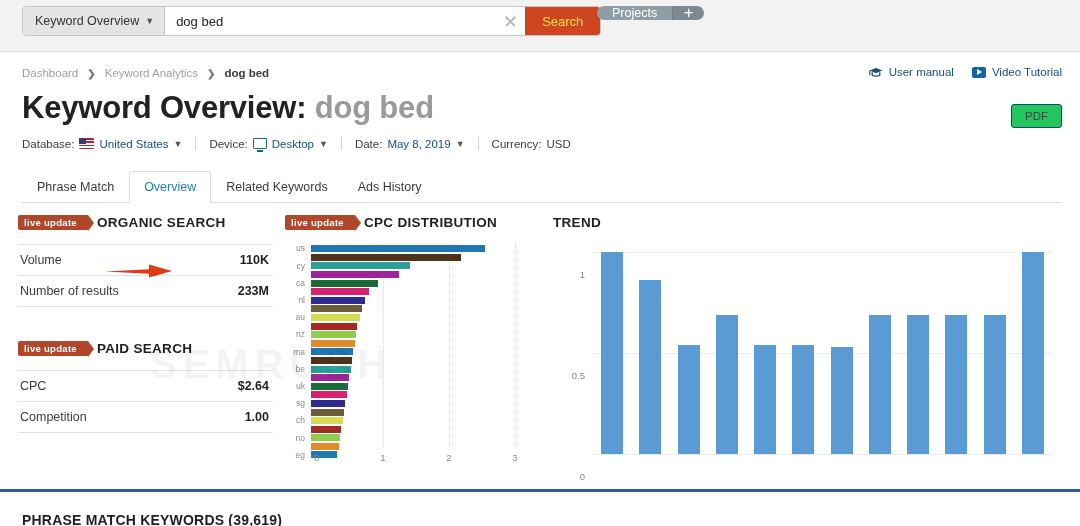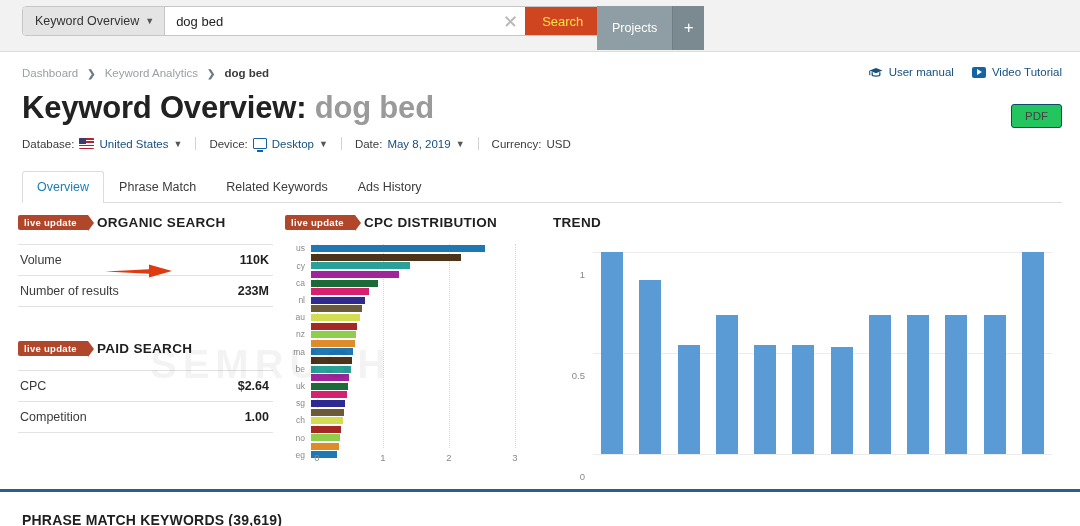--- a/index.html
+++ b/index.html
@@ -47,22 +47,22 @@
     width: 13px; height: 1.5px; background: #666;
   }
   .clear-x:before { transform: rotate(45deg); }
   .clear-x:after { transform: rotate(-45deg); }
   .search-btn {
     background: #cf4520; color: #fde047; border: 0;
     padding: 0 17px; font-size: 13px; cursor: pointer;
     font-family: "Liberation Sans", sans-serif;
   }
   .projects-group {
-    position: absolute; left: 597px; top: 6px; height: 44px;
-    display: flex; border-radius: 0; overflow: hidden;
+    position: absolute; left: 597px; top: 6px; height: 14px;
+    display: flex; border-radius: 8px; overflow: hidden;
   }
   .projects-btn {
     background: #8f9da4; color: #fff; font-size: 12.5px;
     padding: 0 15px; display: flex; align-items: center; cursor: pointer;
   }
   .projects-add {
     background: #7b8a91; color: #fff; font-size: 17px;
     width: 32px; display: flex; align-items: center; justify-content: center;
     cursor: pointer; border-left: 1px solid #6f7e85;
   }
@@ -337,22 +337,22 @@
       </span>
     </div>
     <span class="meta-sep"></span>
     <div class="meta-item">
       <span class="meta-label">Currency:</span>
       <span class="meta-value plain">USD</span>
     </div>
   </div>
 
   <div class="tabs">
+    <div class="tab">Phrase Match</div>
     <div class="tab active">Overview</div>
-    <div class="tab">Phrase Match</div>
     <div class="tab">Related Keywords</div>
     <div class="tab">Ads History</div>
   </div>
 
   <div class="organic">
     <div class="panel-title">
       <span class="live-badge">live update</span>
       <span>ORGANIC SEARCH</span>
     </div>
     <div class="kv-table">

